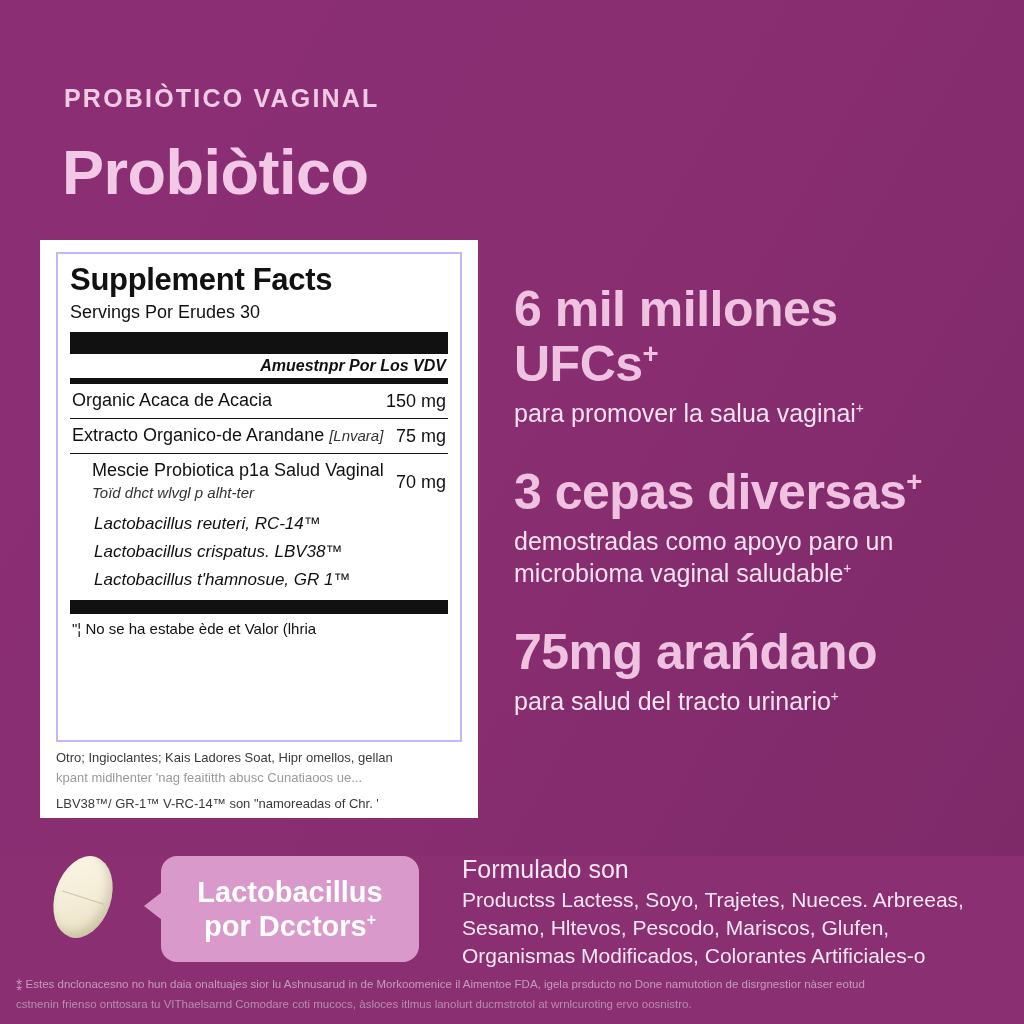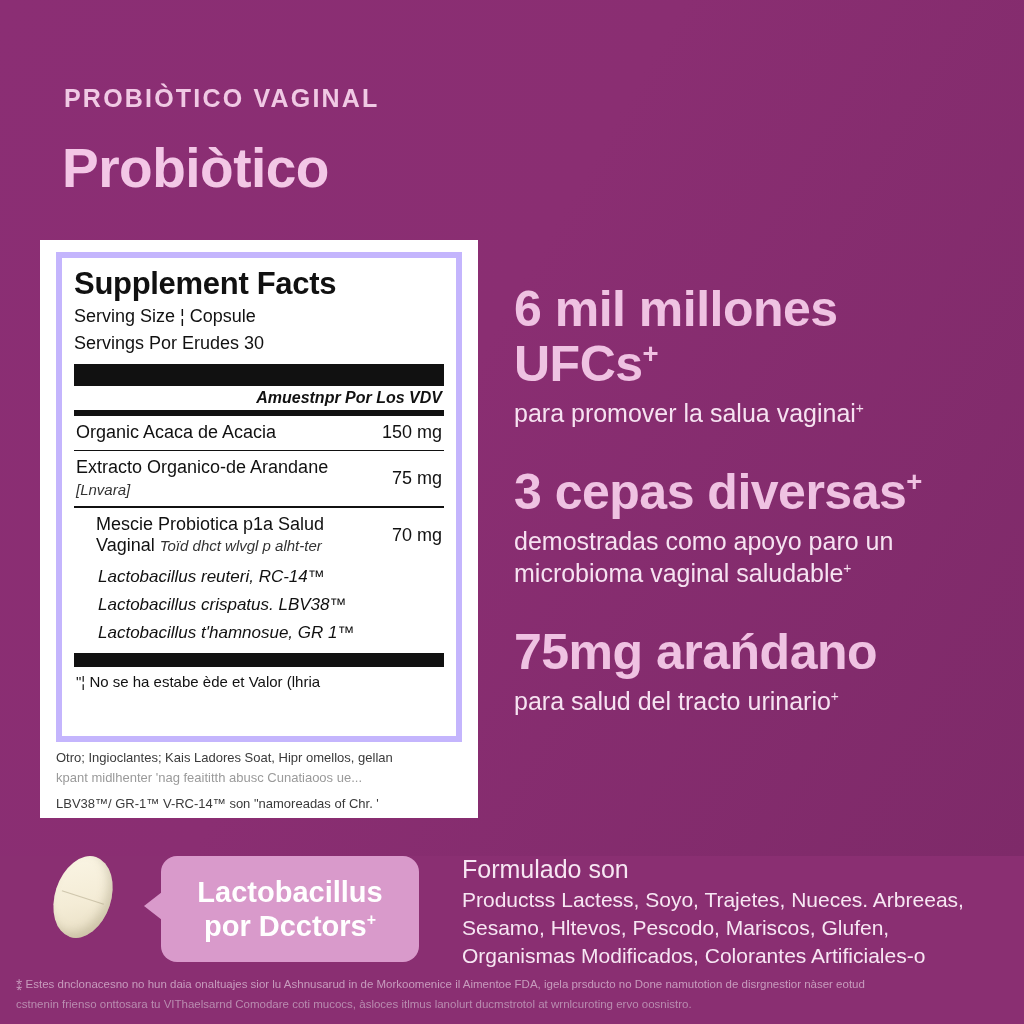--- a/index.html
+++ b/index.html
@@ -16,35 +16,35 @@
   }
 
   
   .eyebrow {
     position: absolute; left: 64px; top: 84px;
     font-size: 25px; font-weight: bold; letter-spacing: 2.2px;
     color: #F0C9E4;
   }
   .headline {
     position: absolute; left: 62px; top: 136px;
-    font-size: 55px; font-weight: bold; letter-spacing: -0.5px;
+    font-size: 63px; font-weight: bold; letter-spacing: -0.5px;
     color: #F3C7E6;
   }
 
   
   .facts-card {
     position: absolute; left: 40px; top: 240px;
     width: 438px; height: 578px;
     background: #FFFFFF;
     color: #111;
   }
   .facts-inner {
     position: absolute; left: 16px; top: 12px;
     width: 406px; height: 490px;
-    border: 6px solid #c4b5fd;
+    border: 2px solid #c4b5fd;
     padding: 10px 12px 8px 12px;
   }
   .facts-title {
     font-size: 31px; font-weight: bold; letter-spacing: -0.3px; line-height: 1.05;
   }
   .facts-sub {
     font-size: 18px; line-height: 1.32; margin-top: 4px;
   }
   .bar-thick {
     height: 22px; background: #111; margin-top: 8px;
@@ -135,21 +135,20 @@
 <body>
 
 <div class="page">
 
   <div class="eyebrow">PROBIÒTICO VAGINAL</div>
   <div class="headline">Probiòtico</div>
 
   <div class="facts-card">
     <div class="facts-inner">
       <div class="facts-title">Supplement Facts</div>
-      <div class="facts-sub">Serving Size ¦ Copsule</div>
       <div class="facts-sub">Servings Por Erudes 30</div>
 
       <div class="bar-thick"></div>
       <div class="amount-row">Amuestnpr Por Los VDV</div>
       <div class="rule-med"></div>
 
       <div class="ing-row">
         <span class="nm">Organic Acaca de Acacia</span>
         <span class="amt">150 mg</span>
       </div>

